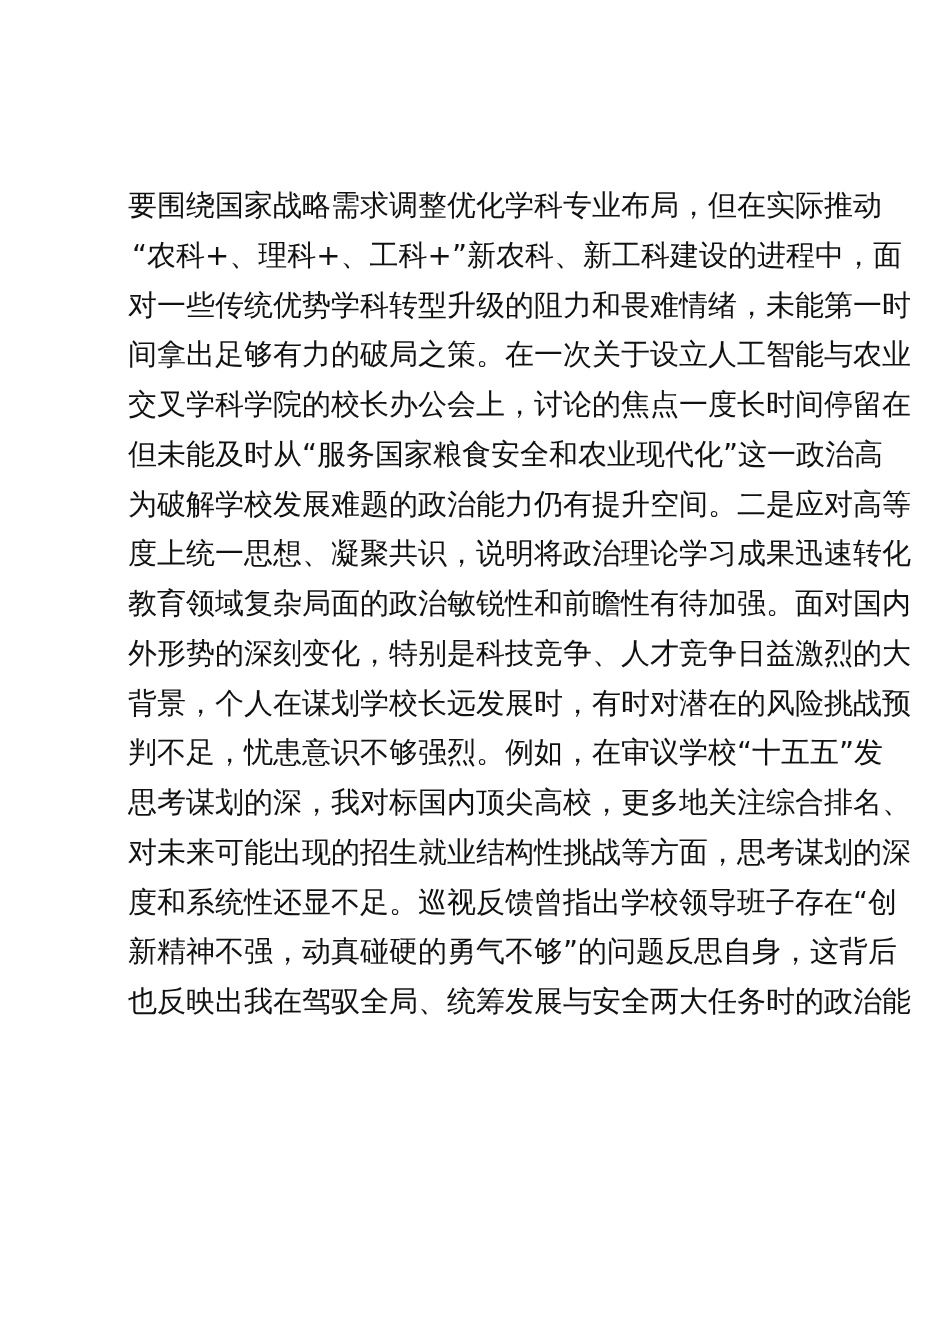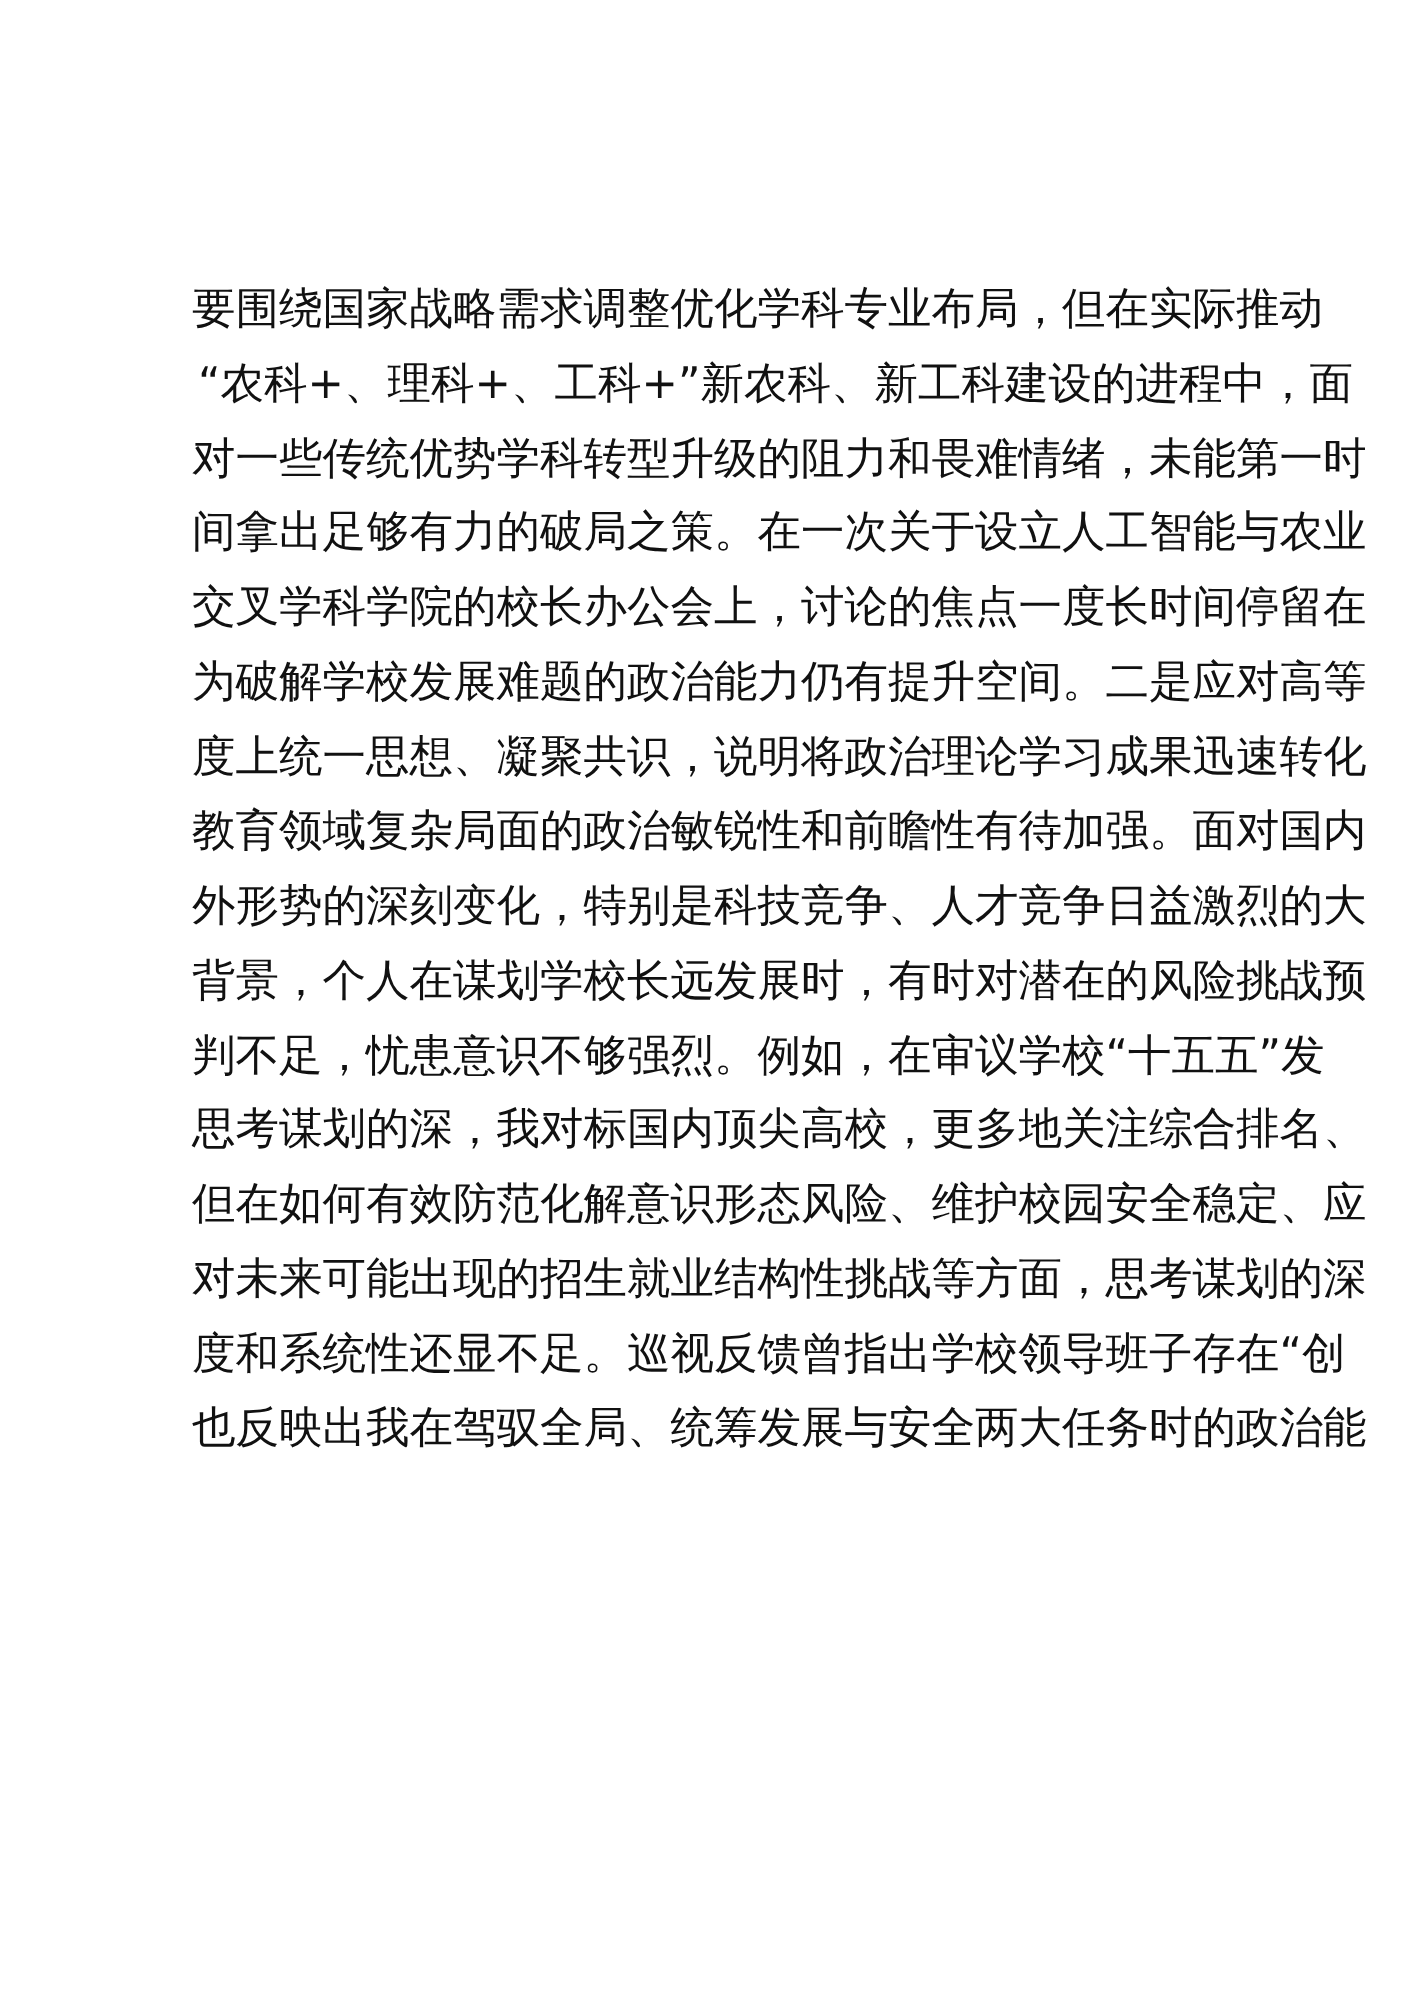--- a/index.html
+++ b/index.html
@@ -47,25 +47,26 @@
 </head>
 <body>
 
 <div class="page">
   <div class="text-block">
     <span class="line">要围绕国家战略需求调整优化学科专业布局，但在实际推动</span>
     <span class="line indent-quote">“农科+、理科+、工科+”新农科、新工科建设的进程中，面</span>
     <span class="line">对一些传统优势学科转型升级的阻力和畏难情绪，未能第一时</span>
     <span class="line">间拿出足够有力的破局之策。在一次关于设立人工智能与农业</span>
     <span class="line">交叉学科学院的校长办公会上，讨论的焦点一度长时间停留在</span>
+    <span class="line">但未能及时从“服务国家粮食安全和农业现代化”这一政治高</span>
     <span class="line">为破解学校发展难题的政治能力仍有提升空间。二是应对高等</span>
     <span class="line">度上统一思想、凝聚共识，说明将政治理论学习成果迅速转化</span>
     <span class="line">教育领域复杂局面的政治敏锐性和前瞻性有待加强。面对国内</span>
     <span class="line">外形势的深刻变化，特别是科技竞争、人才竞争日益激烈的大</span>
     <span class="line">背景，个人在谋划学校长远发展时，有时对潜在的风险挑战预</span>
     <span class="line">判不足，忧患意识不够强烈。例如，在审议学校“十五五”发</span>
     <span class="line">思考谋划的深，我对标国内顶尖高校，更多地关注综合排名、</span>
-    <span class="line">但在如何有效防范化解意识形态风险、维护校园安全稳定、应</span>
     <span class="line">对未来可能出现的招生就业结构性挑战等方面，思考谋划的深</span>
     <span class="line">度和系统性还显不足。巡视反馈曾指出学校领导班子存在“创</span>
+    <span class="line">新精神不强，动真碰硬的勇气不够”的问题反思自身，这背后</span>
     <span class="line">也反映出我在驾驭全局、统筹发展与安全两大任务时的政治能</span>
   </div>
 </div>
 
 </body></html>

